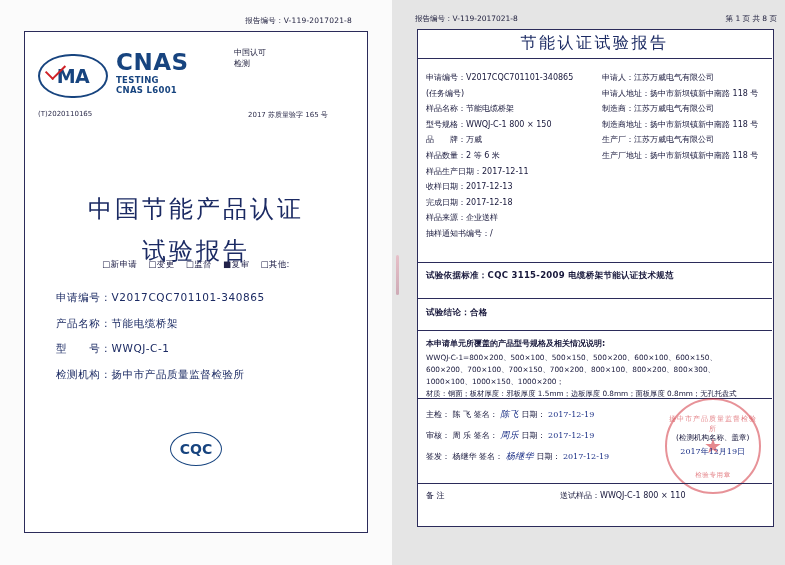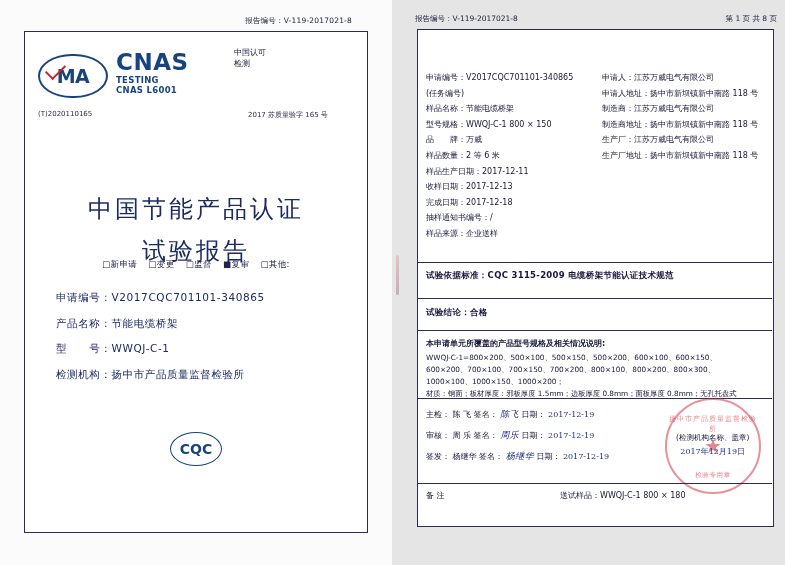--- a/index.html
+++ b/index.html
@@ -484,34 +484,35 @@
 
   <div class="right-pane">
     <div class="rp-header">
       <div>
         <span>报告编号：</span><span>V-119-2017021-8</span>
       </div>
       <div>第 1 页  共 8 页</div>
     </div>
 
     <div class="rp-box"></div>
+    <div class="rp-title">节能认证试验报告</div>
 
     <div class="info-grid">
       <div class="info-col-l">
         <div class="info-row"><span class="k">申请编号：</span><span class="v">V2017CQC701101-340865</span></div>
         <div class="info-row"><span class="k">(任务编号)</span><span class="v"></span></div>
         <div class="info-row"><span class="k">样品名称：</span><span class="v">节能电缆桥架</span></div>
         <div class="info-row"><span class="k">型号规格：</span><span class="v">WWQJ-C-1  800 × 150</span></div>
         <div class="info-row"><span class="k">品　　牌：</span><span class="v">万威</span></div>
         <div class="info-row"><span class="k">样品数量：</span><span class="v">2 等 6 米</span></div>
         <div class="info-row"><span class="k">样品生产日期：</span><span class="v">2017-12-11</span></div>
         <div class="info-row"><span class="k">收样日期：</span><span class="v">2017-12-13</span></div>
         <div class="info-row"><span class="k">完成日期：</span><span class="v">2017-12-18</span></div>
+        <div class="info-row"><span class="k">样品来源：</span><span class="v">企业送样</span></div>
         <div class="info-row"><span class="k">抽样通知书编号：</span><span class="v">/</span></div>
-        <div class="info-row"><span class="k">样品来源：</span><span class="v">企业送样</span></div>
       </div>
       <div class="info-col-r">
         <div class="info-row"><span class="k">申请人：</span><span class="v">江苏万威电气有限公司</span></div>
         <div class="info-row"><span class="k">申请人地址：</span><span class="v">扬中市新坝镇新中南路 118 号</span></div>
         <div class="info-row"><span class="k">制造商：</span><span class="v">江苏万威电气有限公司</span></div>
         <div class="info-row"><span class="k">制造商地址：</span><span class="v">扬中市新坝镇新中南路 118 号</span></div>
         <div class="info-row"><span class="k">生产厂：</span><span class="v">江苏万威电气有限公司</span></div>
         <div class="info-row"><span class="k">生产厂地址：</span><span class="v">扬中市新坝镇新中南路 118 号</span></div>
       </div>
     </div>
@@ -565,21 +566,21 @@
       <div class="arc2">检验专用章</div>
     </div>
 
     <div class="issuer-note">
       <div>(检测机构名称、盖章)</div>
       <div class="issuer-date">2017年12月19日</div>
     </div>
 
     <div class="sep-line remark-line"></div>
     <div class="remark-row">备 注</div>
-    <div class="remark-val">送试样品：WWQJ-C-1 800 × 180</div>
+    <div class="remark-val">送试样品：WWQJ-C-1 800 × 110</div>
 
     <div class="rp-footer">
       <div>TRF31-462135.51-2009</div>
       <div>2010-10-24</div>
     </div>
   </div>
 
 </div>
 
 </body></html>

